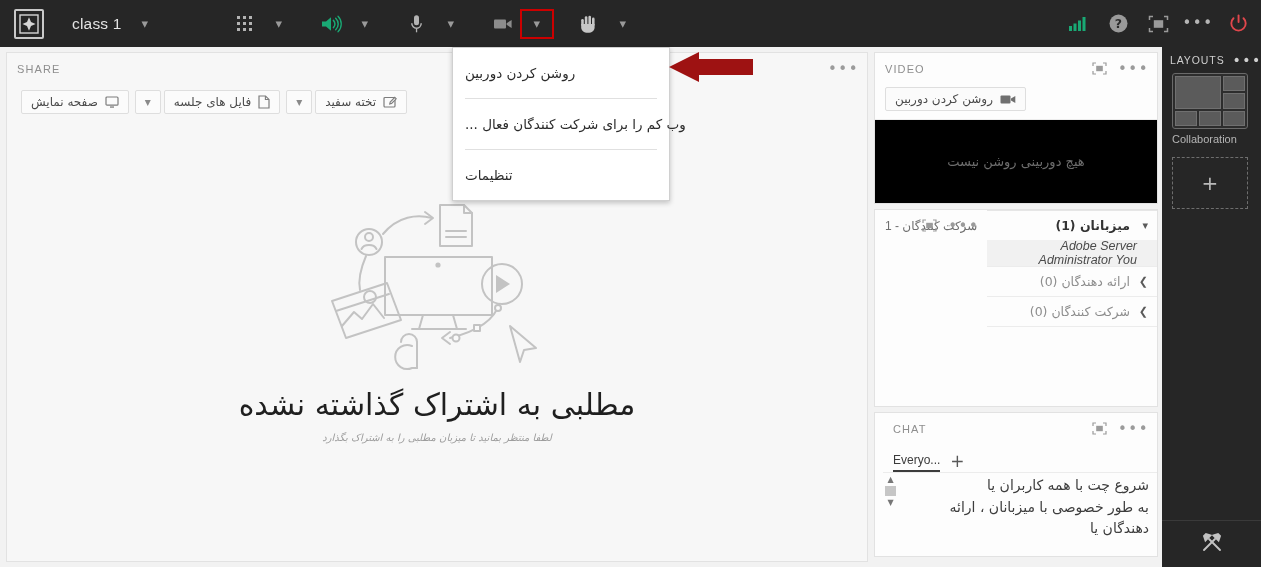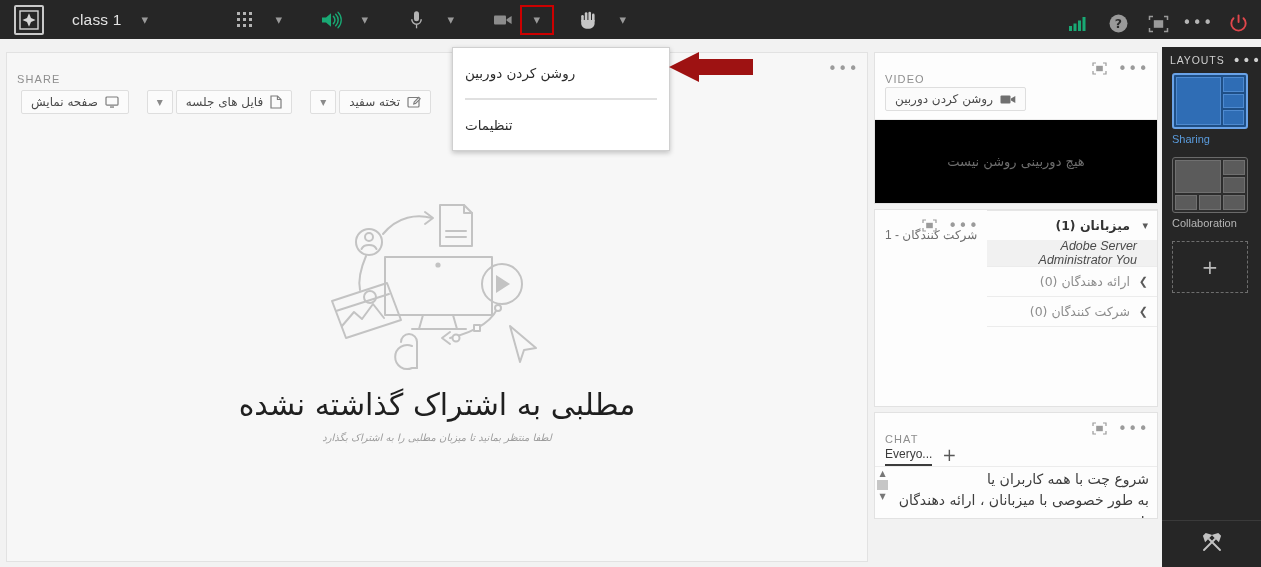--- a/index.html
+++ b/index.html
@@ -6,21 +6,21 @@
   html, body {
     width: 1261px; height: 567px;
     overflow: hidden;
     background: #f2f2f2;
     font-family: "DejaVu Sans", "Liberation Sans", sans-serif;
   }
   #app { position: relative; width: 1261px; height: 567px; }
 
   
   .topbar {
-    position: absolute; left: 0; top: 0; width: 1261px; height: 39px;
+    position: absolute; left: 0; top: 0; width: 1261px; height: 47px;
     background: #262626; display: flex; align-items: center;
   }
   .brand-logo {
     margin-left: 14px; width: 30px; height: 30px;
     border: 2px solid #c9c9c9; border-radius: 2px;
     display: flex; align-items: center; justify-content: center;
     color: #d6d6d6; font-size: 19px; line-height: 1;
   }
   .room-title {
     margin-left: 28px; color: #e3e3e3; font-size: 15.5px;
@@ -68,35 +68,35 @@
     z-index: 45;
   }
 
   
   .share-pod {
     position: absolute; left: 6px; top: 52px; width: 862px; height: 510px;
     background: #f7f7f7; border: 1px solid #e2e2e2;
     display: flex; flex-direction: column;
   }
   .pod-header {
-    height: 32px; display: flex; align-items: flex-end;
+    height: 32px; display: flex; align-items: center;
     padding: 0 10px; flex: 0 0 auto; position: relative;
   }
   .pod-title {
     font-size: 11px; letter-spacing: 1.1px; color: #8e8e8e;
     font-family: "Liberation Sans", sans-serif;
   }
   .pod-hdr-icons {
     position: absolute; right: 8px; top: 0; height: 32px;
     display: flex; align-items: center; gap: 11px;
   }
   .dots { letter-spacing: 1.5px; color: #9b9b9b; font-size: 15px; line-height: 1; }
   .share-btnbar {
     display: flex; align-items: center; padding: 0 14px 0 14px;
-    height: 34px; gap: 18px;
+    height: 34px; gap: 6px;
   }
   .sbtn {
     height: 24px; background: #fbfbfb; border: 1px solid #dedede;
     border-radius: 2px; display: flex; align-items: center;
     padding: 0 9px; gap: 7px; direction: rtl;
     font-size: 12px; color: #4a4a4a;
   }
   .sbtn-chev {
     height: 24px; width: 26px; background: #fbfbfb;
     border: 1px solid #dedede; border-radius: 2px;
@@ -148,21 +148,21 @@
   .pgroup-caret { color: #5a5a5a; font-size: 11px; width: 10px; }
   .pgroup-label { color: #333; font-weight: bold; }
   .pgroup-label.dim { color: #8d8d8d; font-weight: normal; }
   .prow {
     height: 26px; display: flex; align-items: center; direction: rtl;
     padding: 0 20px; font-size: 12.5px; font-style: italic;
     color: #4a4a4a; background: #f1f1f1;
     font-family: "Liberation Sans", sans-serif;
   }
   .part-fill { flex: 1 1 auto; background: #fdfdfd; border-top: 1px solid #ececec; }
-  .chat-pod { height: 107px; display: flex; flex-direction: column; }
+  .chat-pod { height: 145px; display: flex; flex-direction: column; padding-left: 8px; }
   .chat-tabs {
     height: 27px; display: flex; align-items: flex-end;
     padding: 0 10px; gap: 10px;
   }
   .chat-tab {
     font-size: 12px; color: #3b3b3b; padding-bottom: 3px;
     border-bottom: 2px solid #3c3c3c;
     font-family: "Liberation Sans", sans-serif;
   }
   .chat-add { font-size: 17px; color: #585858; padding-bottom: 2px; line-height: 1; }
@@ -574,29 +574,20 @@
   <div class="chat-pod-bottomfill"></div>
 
   <div class="layouts">
     <div class="layouts-hdr">
       <span class="layouts-title">LAYOUTS</span>
       <span class="dots">•••</span>
     </div>
 
     <div class="layouts-list">
 
-      <div class="lt-item">
-        <div class="lt-thumb active" style="grid-template-columns: 2.1fr 1fr; grid-template-rows: 1fr 1fr 1fr;">
-          <div class="cell-a" style="grid-row: 1 / span 3;"></div>
-          <div class="cell-a"></div>
-            <div class="cell-a"></div>
-            <div class="cell-a"></div>
-        </div>
-        <div class="lt-label active">Sharing</div>
-      </div>
 
 
       <div class="lt-item">
         <div class="lt-thumb idle" style="grid-template-columns: 1fr 1fr 1fr; grid-template-rows: 1fr 1fr 1fr;">
           <div class="cell-i" style="grid-column: 1 / span 2; grid-row: 1 / span 2;"></div>
           <div class="cell-i"></div>
             <div class="cell-i"></div>
           <div class="cell-i"></div>
             <div class="cell-i"></div>
             <div class="cell-i"></div>
@@ -617,20 +608,21 @@
             <path d="M10.5 5.5 L6 4 L4 6 L5.5 10.5 z" fill="#c2c2c2"></path>
           </g>
         </svg>
       </span>
     </div>
   </div>
 
   <div class="dropdown">
     <div class="dd-item">روشن کردن دوربین</div>
     <div class="dd-sep"></div>
+    <div class="dd-item">وب کم را برای شرکت کنندگان فعال ...</div>
     <div class="dd-sep"></div>
     <div class="dd-item">تنظیمات</div>
   </div>
 
   <svg class="annot-arrow" viewBox="0 0 84 30" aria-hidden="true">
     <path d="M84 7 H30 V0 L0 15 L30 30 V23 H84 Z" fill="#9e1212"></path>
   </svg>
 
 </div>
 

